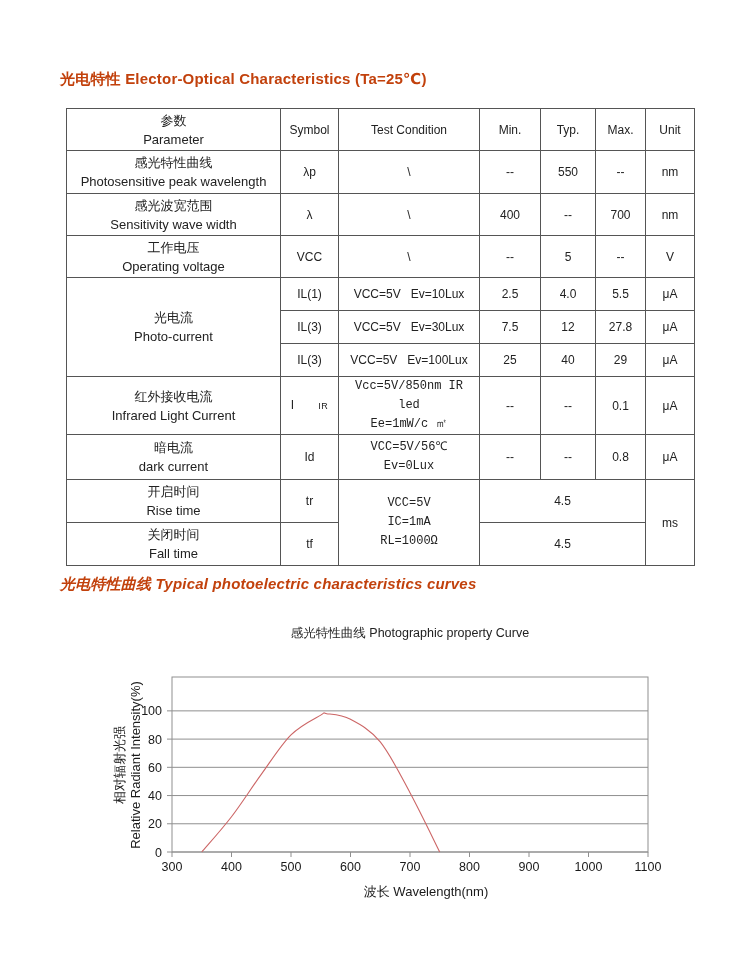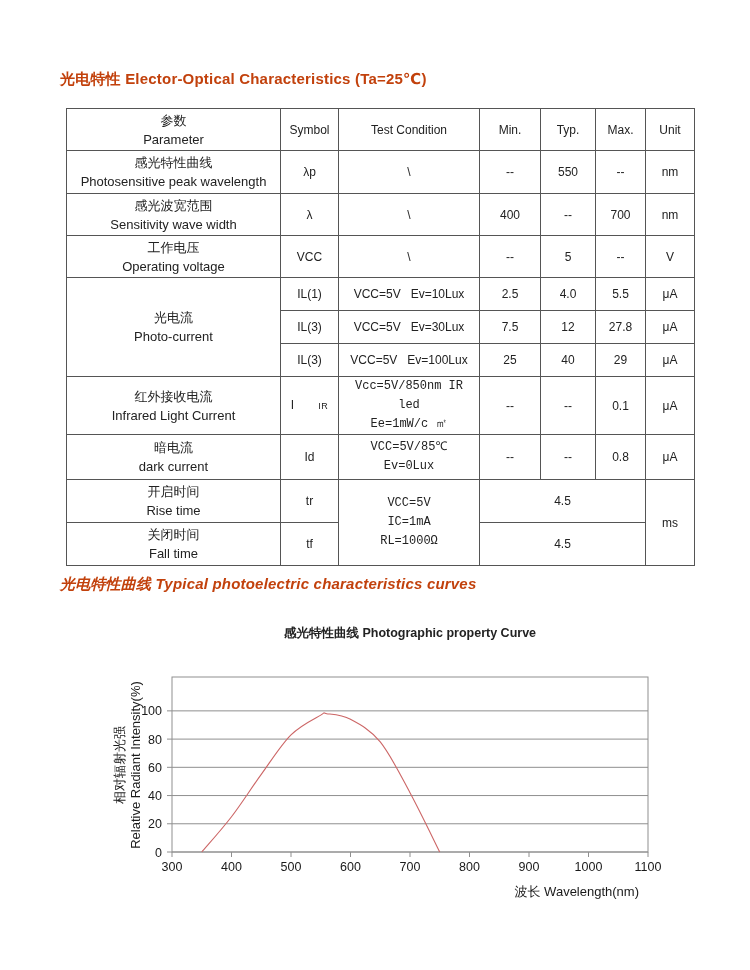--- a/index.html
+++ b/index.html
@@ -26,31 +26,31 @@
   }
   td .cn{font-size:13px;line-height:19px;}
   td .en{font-size:13px;line-height:19px;}
   .h42{height:42px;margin-top:36px;} .h43{height:43px;} .h33{height:33px;} .h45{height:45px;}
   .subcap{font-size:9px;letter-spacing:0.5px;padding-left:24px;}
   .condline{line-height:19px;font-family:Liberation Mono, monospace;}
 
   
   #chart-title{
     position:absolute;left:172px;top:625px;width:476px;text-align:center;
-    font-size:12.5px;color:#222;white-space:nowrap;font-weight:bold;
+    font-size:12.5px;color:#222;white-space:nowrap;
   }
   #chart-svg{position:absolute;left:0;top:640px;}
   #chart-svg text{font-family:"Liberation Sans","DejaVu Sans",sans-serif;}
   #y-axis-label{
     position:absolute;left:128px;top:765px;transform:translate(-50%,-50%) rotate(-90deg);
     transform-origin:center center;white-space:nowrap;text-align:center;
     font-size:13px;color:#1a1a1a;line-height:16px;
   }
   #x-axis-label{
-    position:absolute;left:163px;top:883px;width:476px;text-align:right;
+    position:absolute;left:188px;top:883px;width:476px;text-align:center;
     font-size:13px;color:#1a1a1a;white-space:nowrap;
   }
 </style>
 </head>
 <body>
 
 <div id="title1" class="sec-title">光电特性 Elector-Optical Characteristics (Ta=25℃)</div>
 
 <table class="eo">
   <colgroup>
@@ -160,21 +160,21 @@
     <td>μA</td>
   </tr>
 
   <tr class="h45">
     <td>
       <div class="cn">暗电流</div>
       <div class="en">dark current</div>
     </td>
     <td>Id</td>
     <td>
-      <div class="condline">VCC=5V/85℃</div>
+      <div class="condline">VCC=5V/56℃</div>
       <div class="condline">Ev=0Lux</div>
     </td>
     <td>--</td>
     <td>--</td>
     <td>0.8</td>
     <td>μA</td>
   </tr>
 
   <tr class="h43">
     <td>

